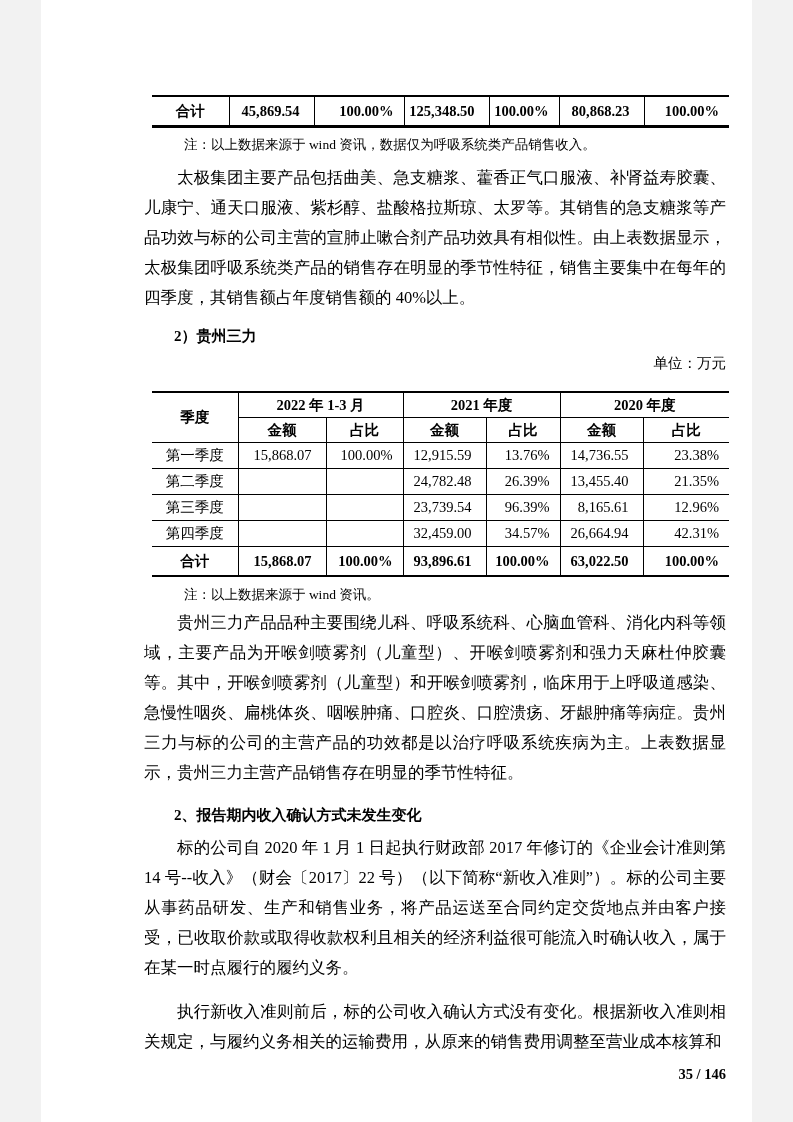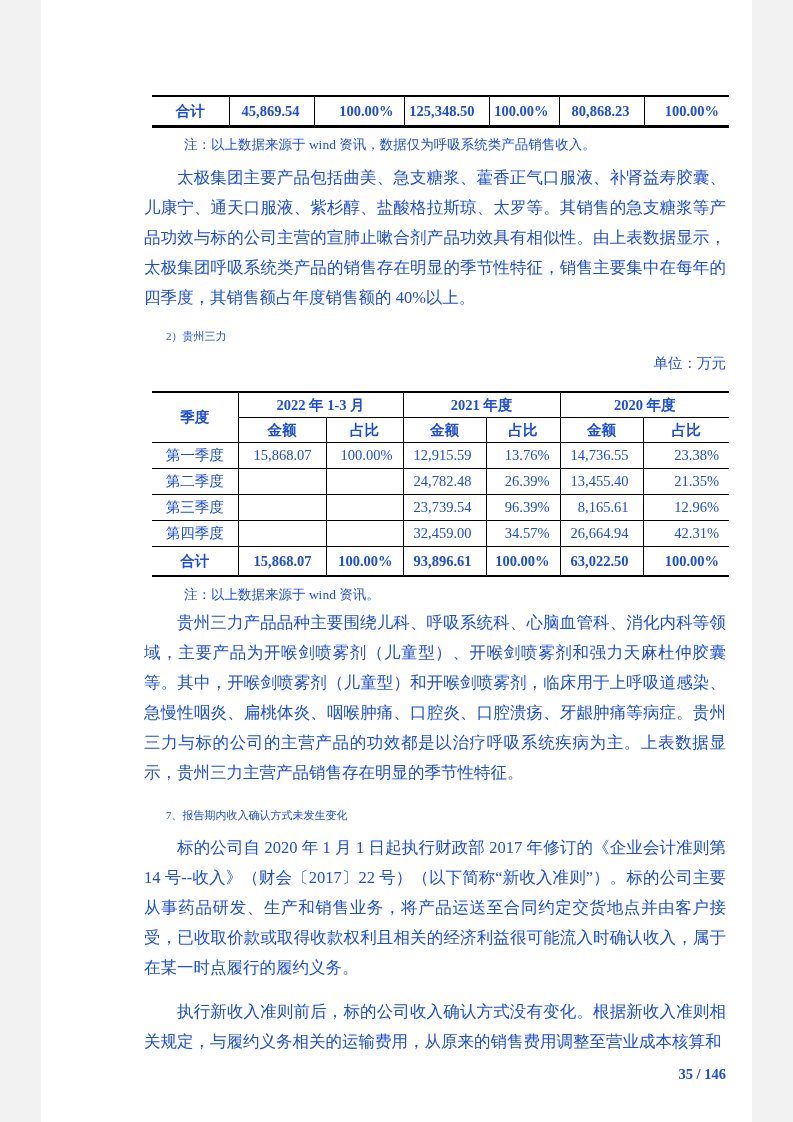--- a/index.html
+++ b/index.html
@@ -2,38 +2,38 @@
 <html><head>
 <meta charset="utf-8">
 <style>
   html,body { margin:0; padding:0; background:#f2f2f2; }
   .page {
     position:relative;
     width:711px; height:1122px;
     margin:0 auto;
     background:#ffffff;
     font-family:"Liberation Serif","DejaVu Serif",serif;
-    color:#1d4ed8;
+    color:#000000;
     overflow:hidden;
   }
   .content { position:absolute; left:103px; top:0; width:582px; }
 
   
   .para {
     font-size:16.5px; line-height:30px;
     text-align:justify; text-justify:inter-ideograph;
     text-indent:2em; margin:0;
   }
   .p-taiji   { margin-top:9px; }
   .p-guizhou { margin-top:4px; }
   .p-acct    { margin-top:3px; }
   .p-trans   { margin-top:14px; }
   .heading {
-    font-size:11px; line-height:30px; text-indent:2em; margin:0;
-    font-weight:normal;
+    font-size:15px; line-height:30px; text-indent:2em; margin:0;
+    font-weight:bold;
   }
   .h-sub     { margin-top:8px; }
   .h-section { margin-top:12px; }
 
   .note {
     font-size:13.5px; line-height:18px; margin:0 0 0 40px;
   }
   .note-1 { margin-top:8px; }
   .note-2 { margin-top:9px; }
 
@@ -187,21 +187,21 @@
           <td class="num vthin">63,022.50</td>
           <td class="pct">100.00%</td>
         </tr>
       </tbody>
     </table>
 
     <p class="note note-2">注：以上数据来源于 wind 资讯。</p>
 
     <p class="para p-guizhou">贵州三力产品品种主要围绕儿科、呼吸系统科、心脑血管科、消化内科等领域，主要产品为开喉剑喷雾剂（儿童型）、开喉剑喷雾剂和强力天麻杜仲胶囊等。其中，开喉剑喷雾剂（儿童型）和开喉剑喷雾剂，临床用于上呼吸道感染、急慢性咽炎、扁桃体炎、咽喉肿痛、口腔炎、口腔溃疡、牙龈肿痛等病症。贵州三力与标的公司的主营产品的功效都是以治疗呼吸系统疾病为主。上表数据显示，贵州三力主营产品销售存在明显的季节性特征。</p>
 
-    <p class="heading h-section">7、报告期内收入确认方式未发生变化</p>
+    <p class="heading h-section">2、报告期内收入确认方式未发生变化</p>
 
     <p class="para p-acct">标的公司自 2020 年 1 月 1 日起执行财政部 2017 年修订的《企业会计准则第 14 号--收入》（财会〔2017〕22 号）（以下简称“新收入准则”）。标的公司主要从事药品研发、生产和销售业务，将产品运送至合同约定交货地点并由客户接受，已收取价款或取得收款权利且相关的经济利益很可能流入时确认收入，属于在某一时点履行的履约义务。</p>
 
     <p class="para p-trans">执行新收入准则前后，标的公司收入确认方式没有变化。根据新收入准则相关规定，与履约义务相关的运输费用，从原来的销售费用调整至营业成本核算和</p>
 
     <div class="footer">35 / 146</div>
 
   </div>
 </div>
 

